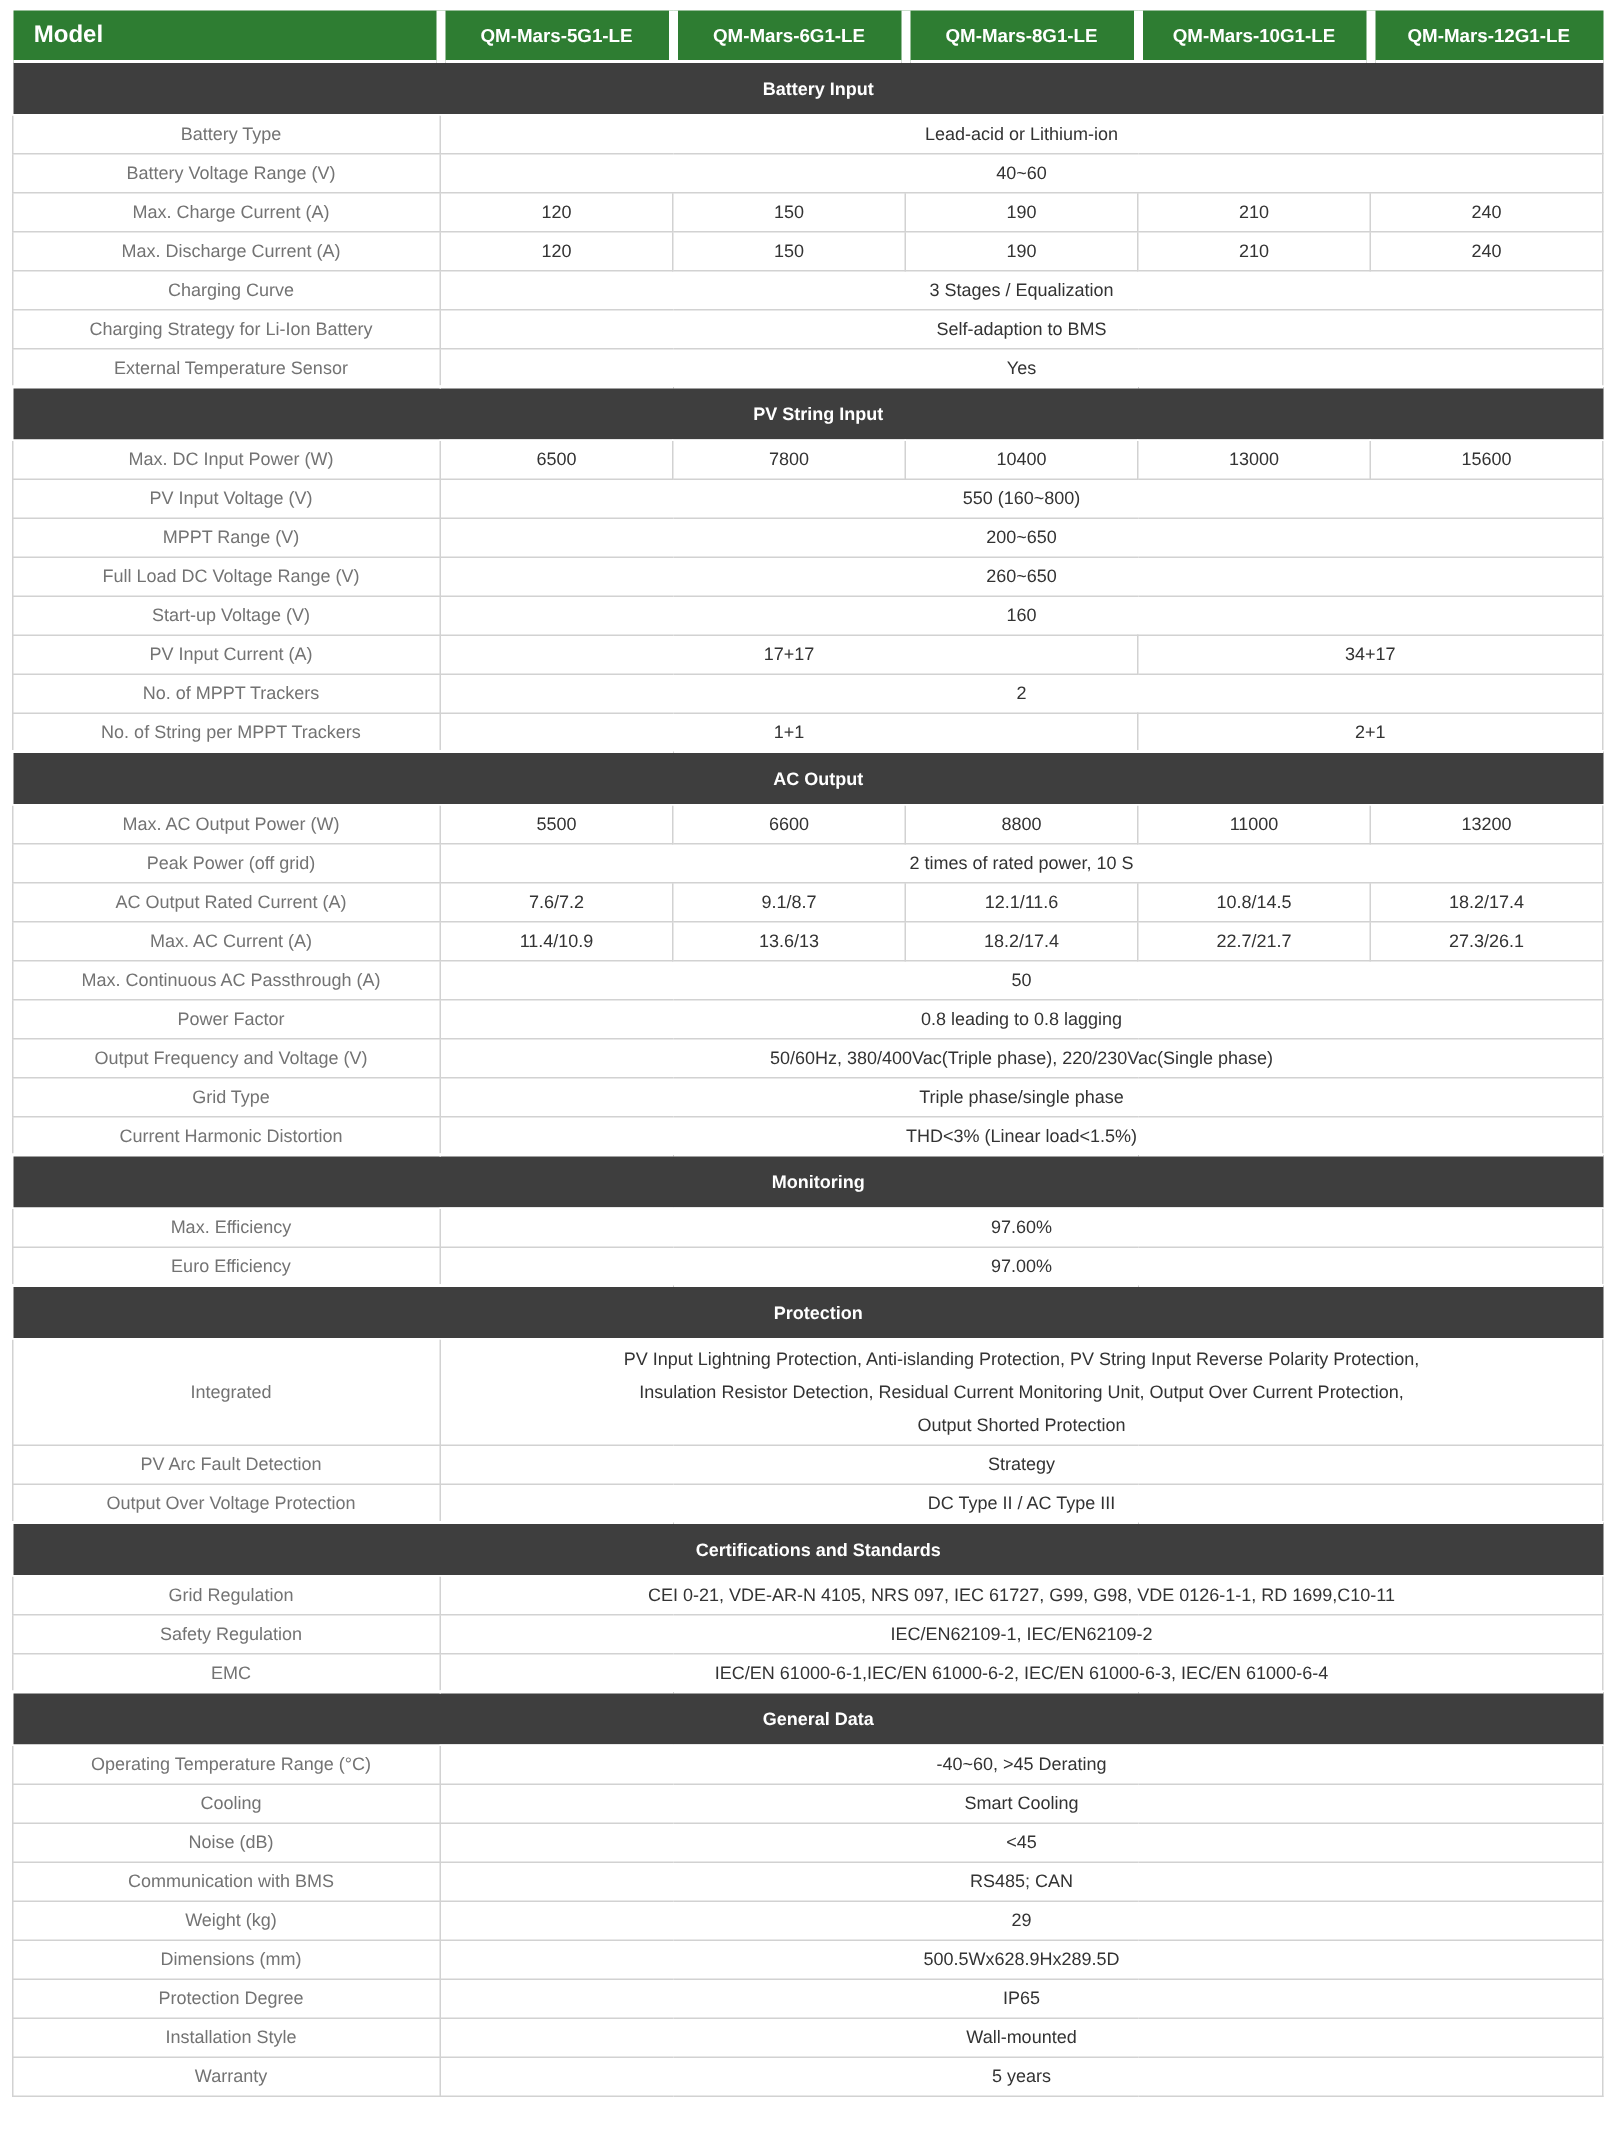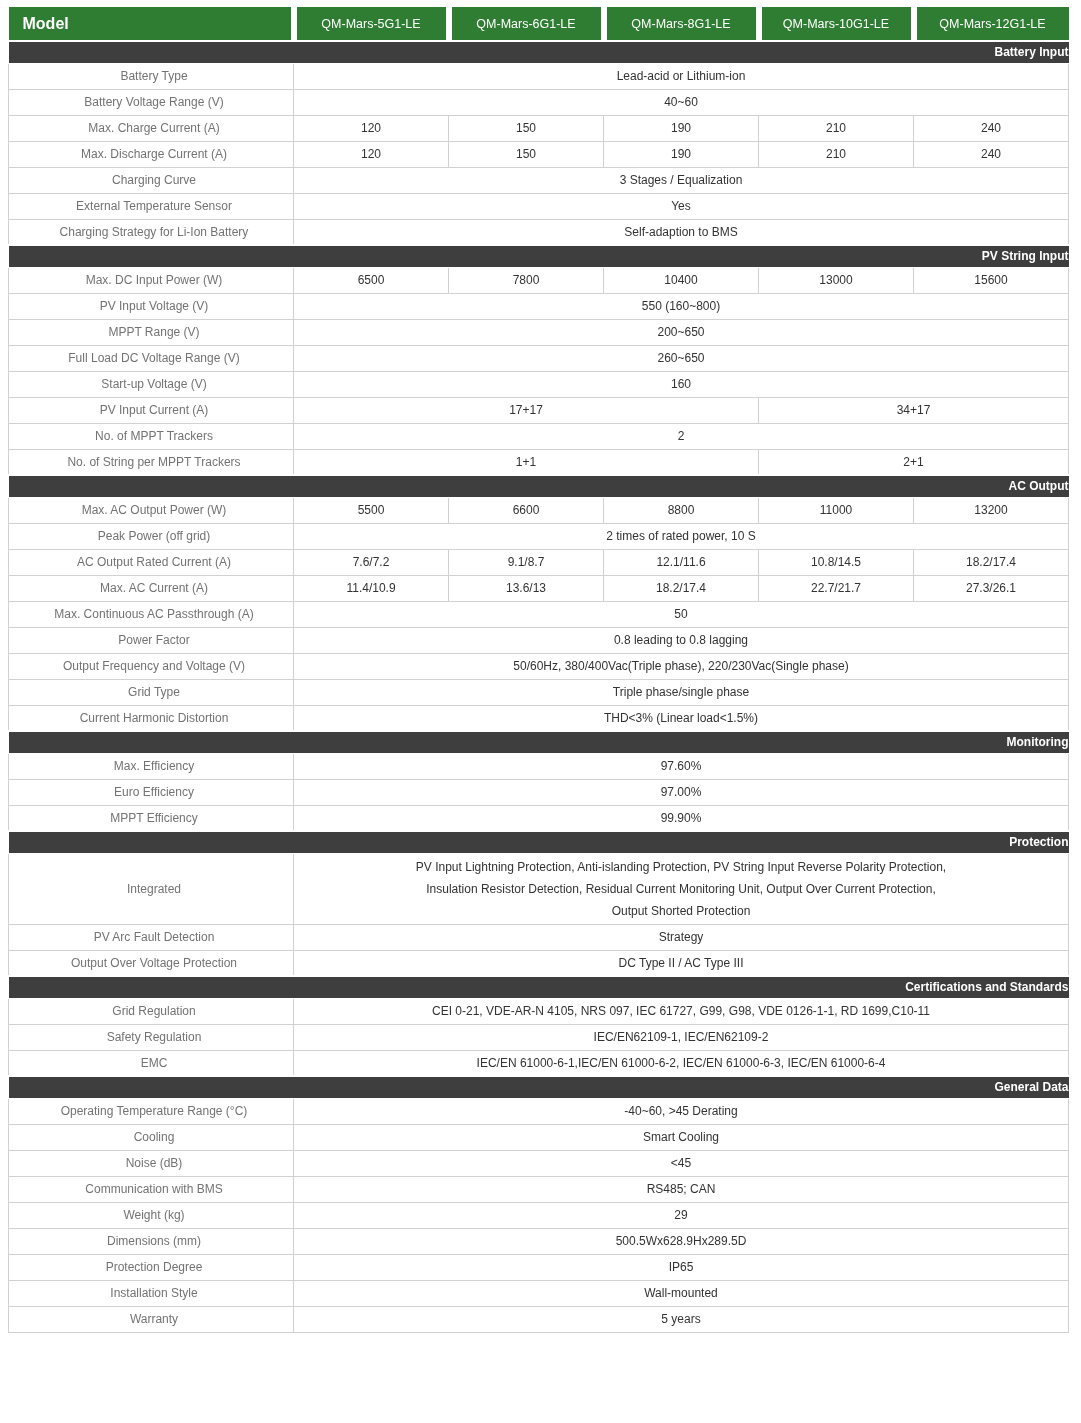--- a/index.html
+++ b/index.html
@@ -28,35 +28,35 @@
     font-weight: bold;
     text-align: left;
     padding-left: 14px;
     height: 23px;
     border-bottom: 2px solid #ffffff;
   }
   th.model-name {
     background: #2e7d32;
     color: #ffffff;
     font-size: 12.5px;
-    font-weight: normal;
+    font-weight: bold;
     text-align: center;
     height: 34px;
     border-left: 6px solid #ffffff;
     border-bottom: 2px solid #ffffff;
   }
   
   tr.section-row td {
     background: #3e3e3e;
     color: #ffffff;
     font-size: 12px;
     font-weight: bold;
-    text-align: right;
+    text-align: center;
     padding-left: 14px;
-    height: 22px;
+    height: 35px;
     border-top: 2px solid #ffffff;
     border-bottom: 1px solid #ffffff;
   }
   
   td.label-cell {
     border: 1px solid #d2d2d2;
     font-size: 12px;
     color: #737373;
     text-align: center;
     padding: 0 8px 0 14px;
@@ -127,26 +127,26 @@
           <td class="value-cell" colspan="1">150</td>
           <td class="value-cell" colspan="1">190</td>
           <td class="value-cell" colspan="1">210</td>
           <td class="value-cell" colspan="1">240</td>
         </tr>
         <tr>
           <td class="label-cell">Charging Curve</td>
           <td class="value-cell" colspan="5">3 Stages / Equalization</td>
         </tr>
         <tr>
+          <td class="label-cell">Charging Strategy for Li-Ion Battery</td>
+          <td class="value-cell" colspan="5">Self-adaption to BMS</td>
+        </tr>
+        <tr>
           <td class="label-cell">External Temperature Sensor</td>
           <td class="value-cell" colspan="5">Yes</td>
-        </tr>
-        <tr>
-          <td class="label-cell">Charging Strategy for Li-Ion Battery</td>
-          <td class="value-cell" colspan="5">Self-adaption to BMS</td>
         </tr>
         <tr class="section-row">
           <td colspan="6">PV String Input</td>
         </tr>
         <tr>
           <td class="label-cell">Max. DC Input Power (W)</td>
           <td class="value-cell" colspan="1">6500</td>
           <td class="value-cell" colspan="1">7800</td>
           <td class="value-cell" colspan="1">10400</td>
           <td class="value-cell" colspan="1">13000</td>
@@ -237,24 +237,20 @@
           <td colspan="6">Monitoring</td>
         </tr>
         <tr>
           <td class="label-cell">Max. Efficiency</td>
           <td class="value-cell" colspan="5">97.60%</td>
         </tr>
         <tr>
           <td class="label-cell">Euro Efficiency</td>
           <td class="value-cell" colspan="5">97.00%</td>
         </tr>
-        <tr>
-          <td class="label-cell">MPPT Efficiency</td>
-          <td class="value-cell" colspan="5">99.90%</td>
-        </tr>
         <tr class="section-row">
           <td colspan="6">Protection</td>
         </tr>
         <tr>
           <td class="label-cell">Integrated</td>
           <td class="value-cell" colspan="5">
             <div class="line">PV Input Lightning Protection, Anti-islanding Protection, PV String Input Reverse Polarity Protection,</div>
             <div class="line">Insulation Resistor Detection, Residual Current Monitoring Unit, Output Over Current Protection,</div>
             <div class="line">Output Shorted Protection</div>
           </td>

